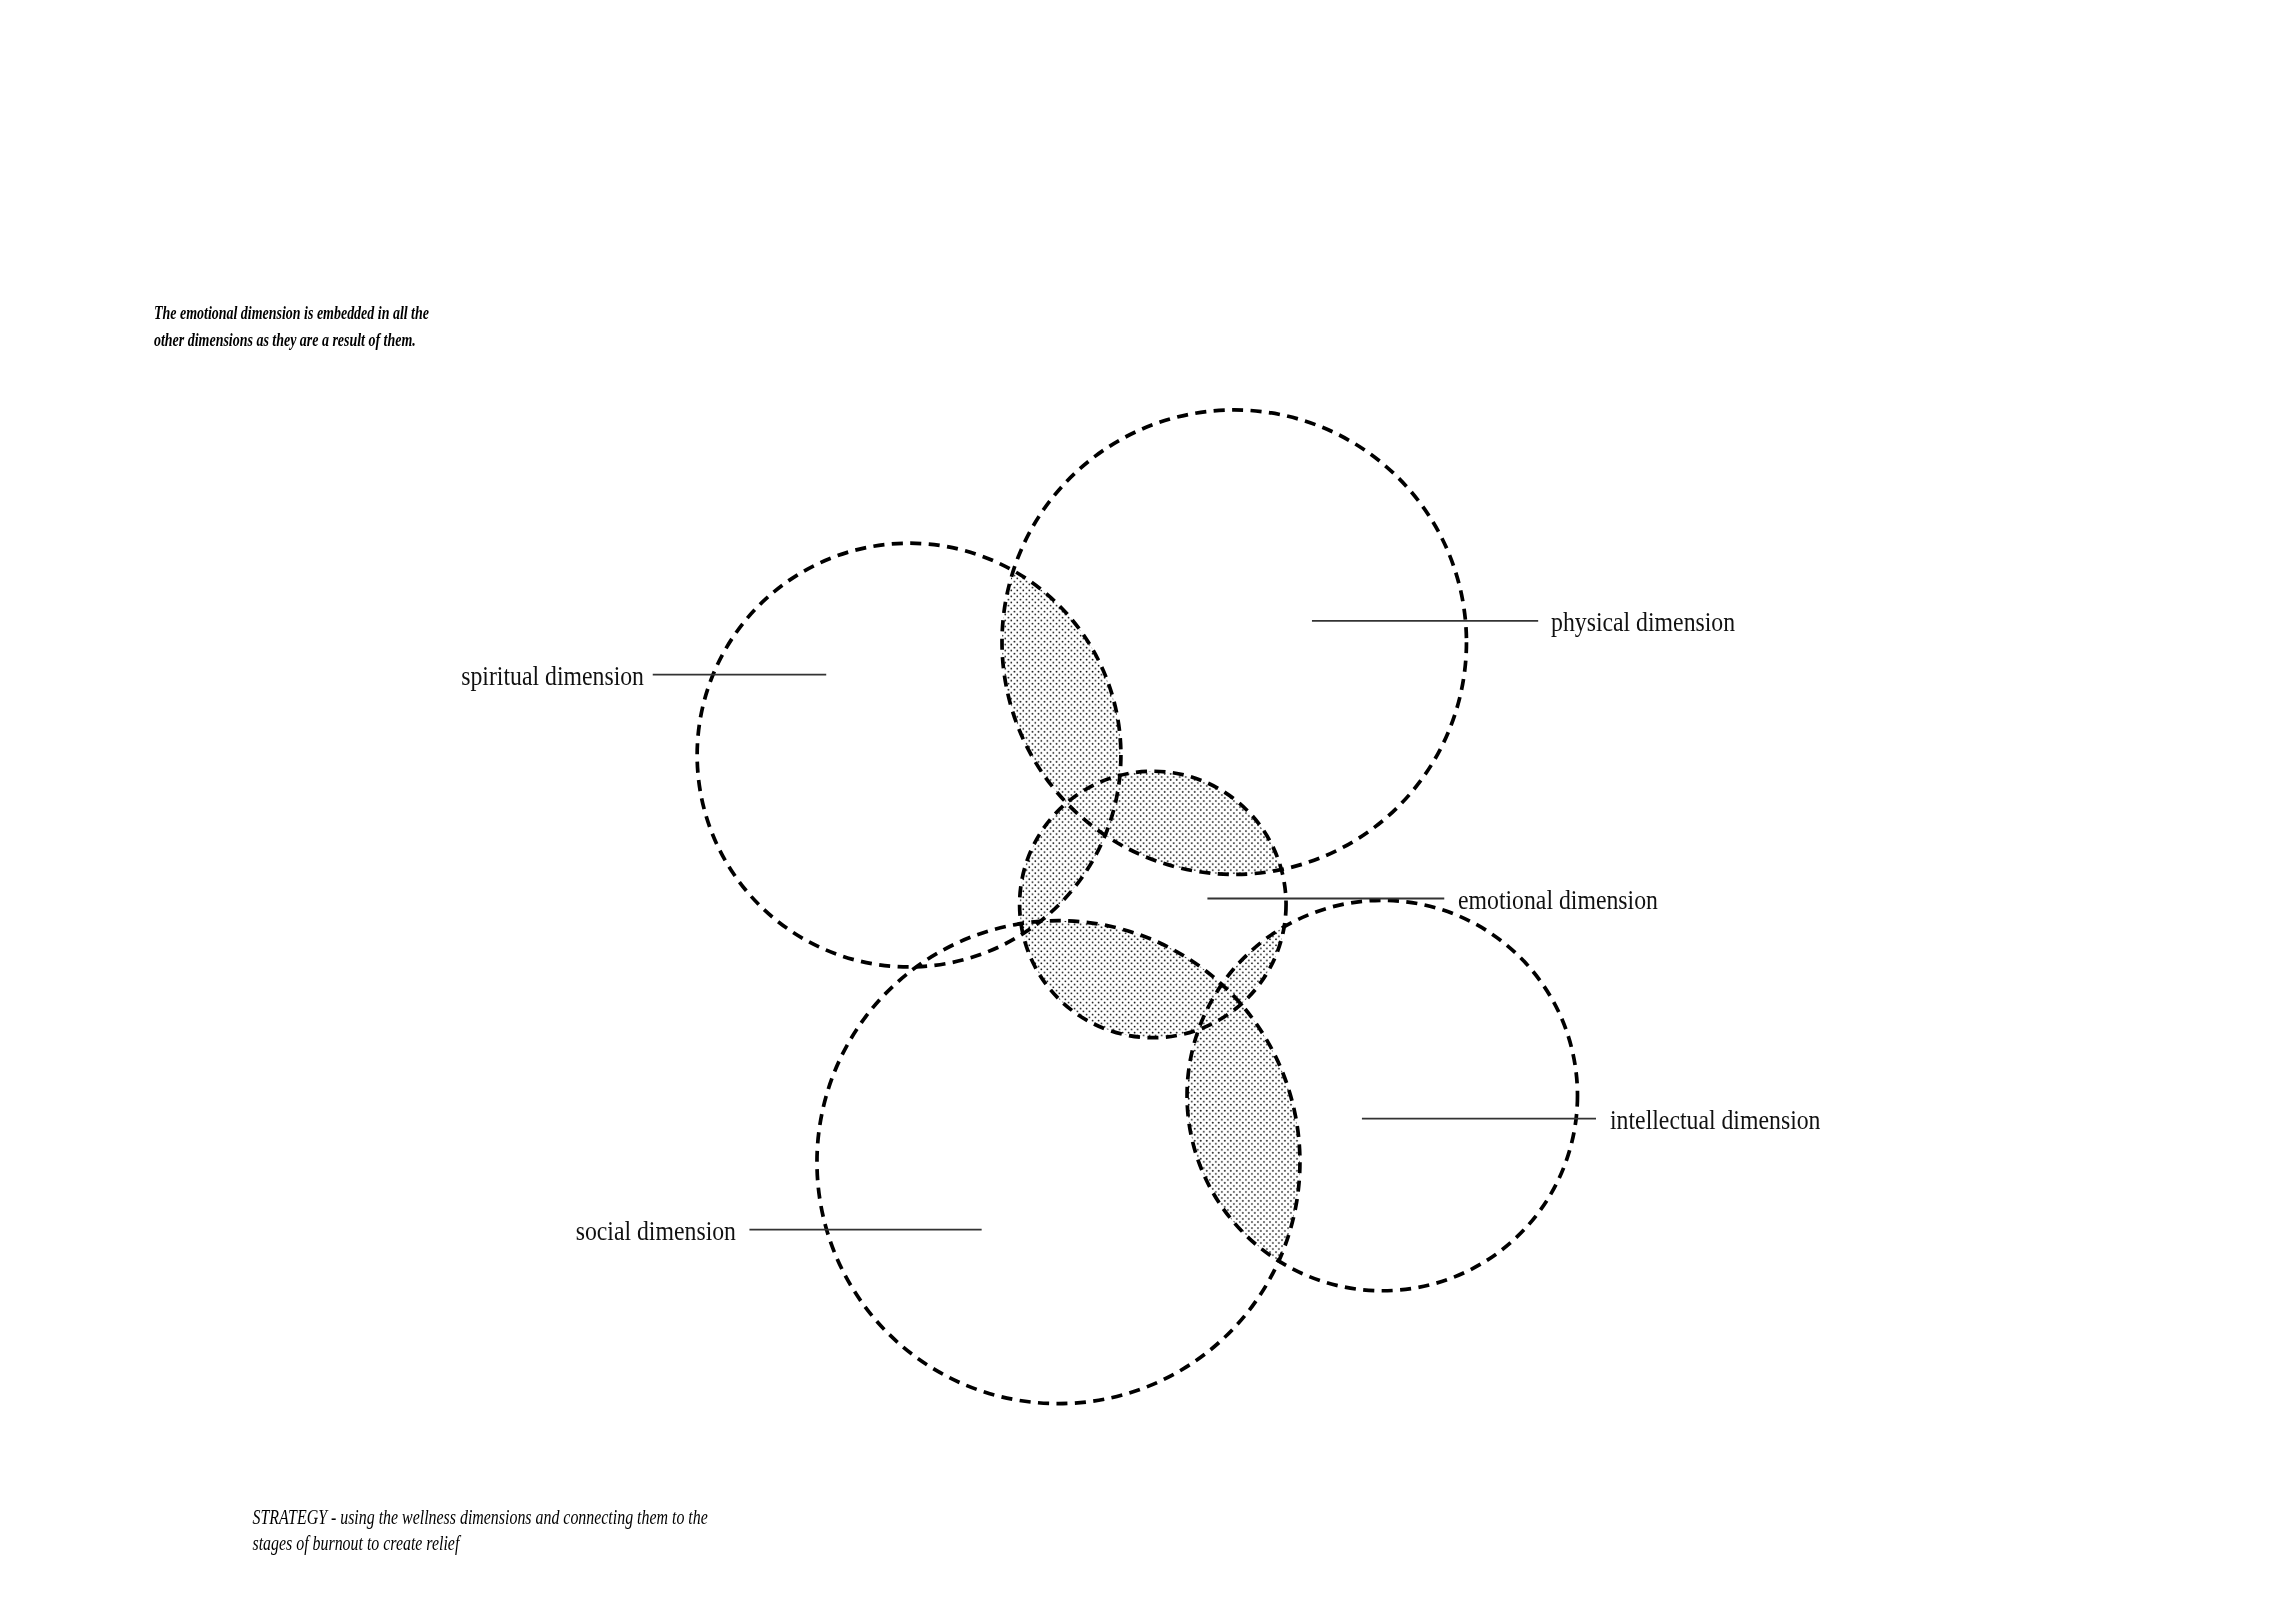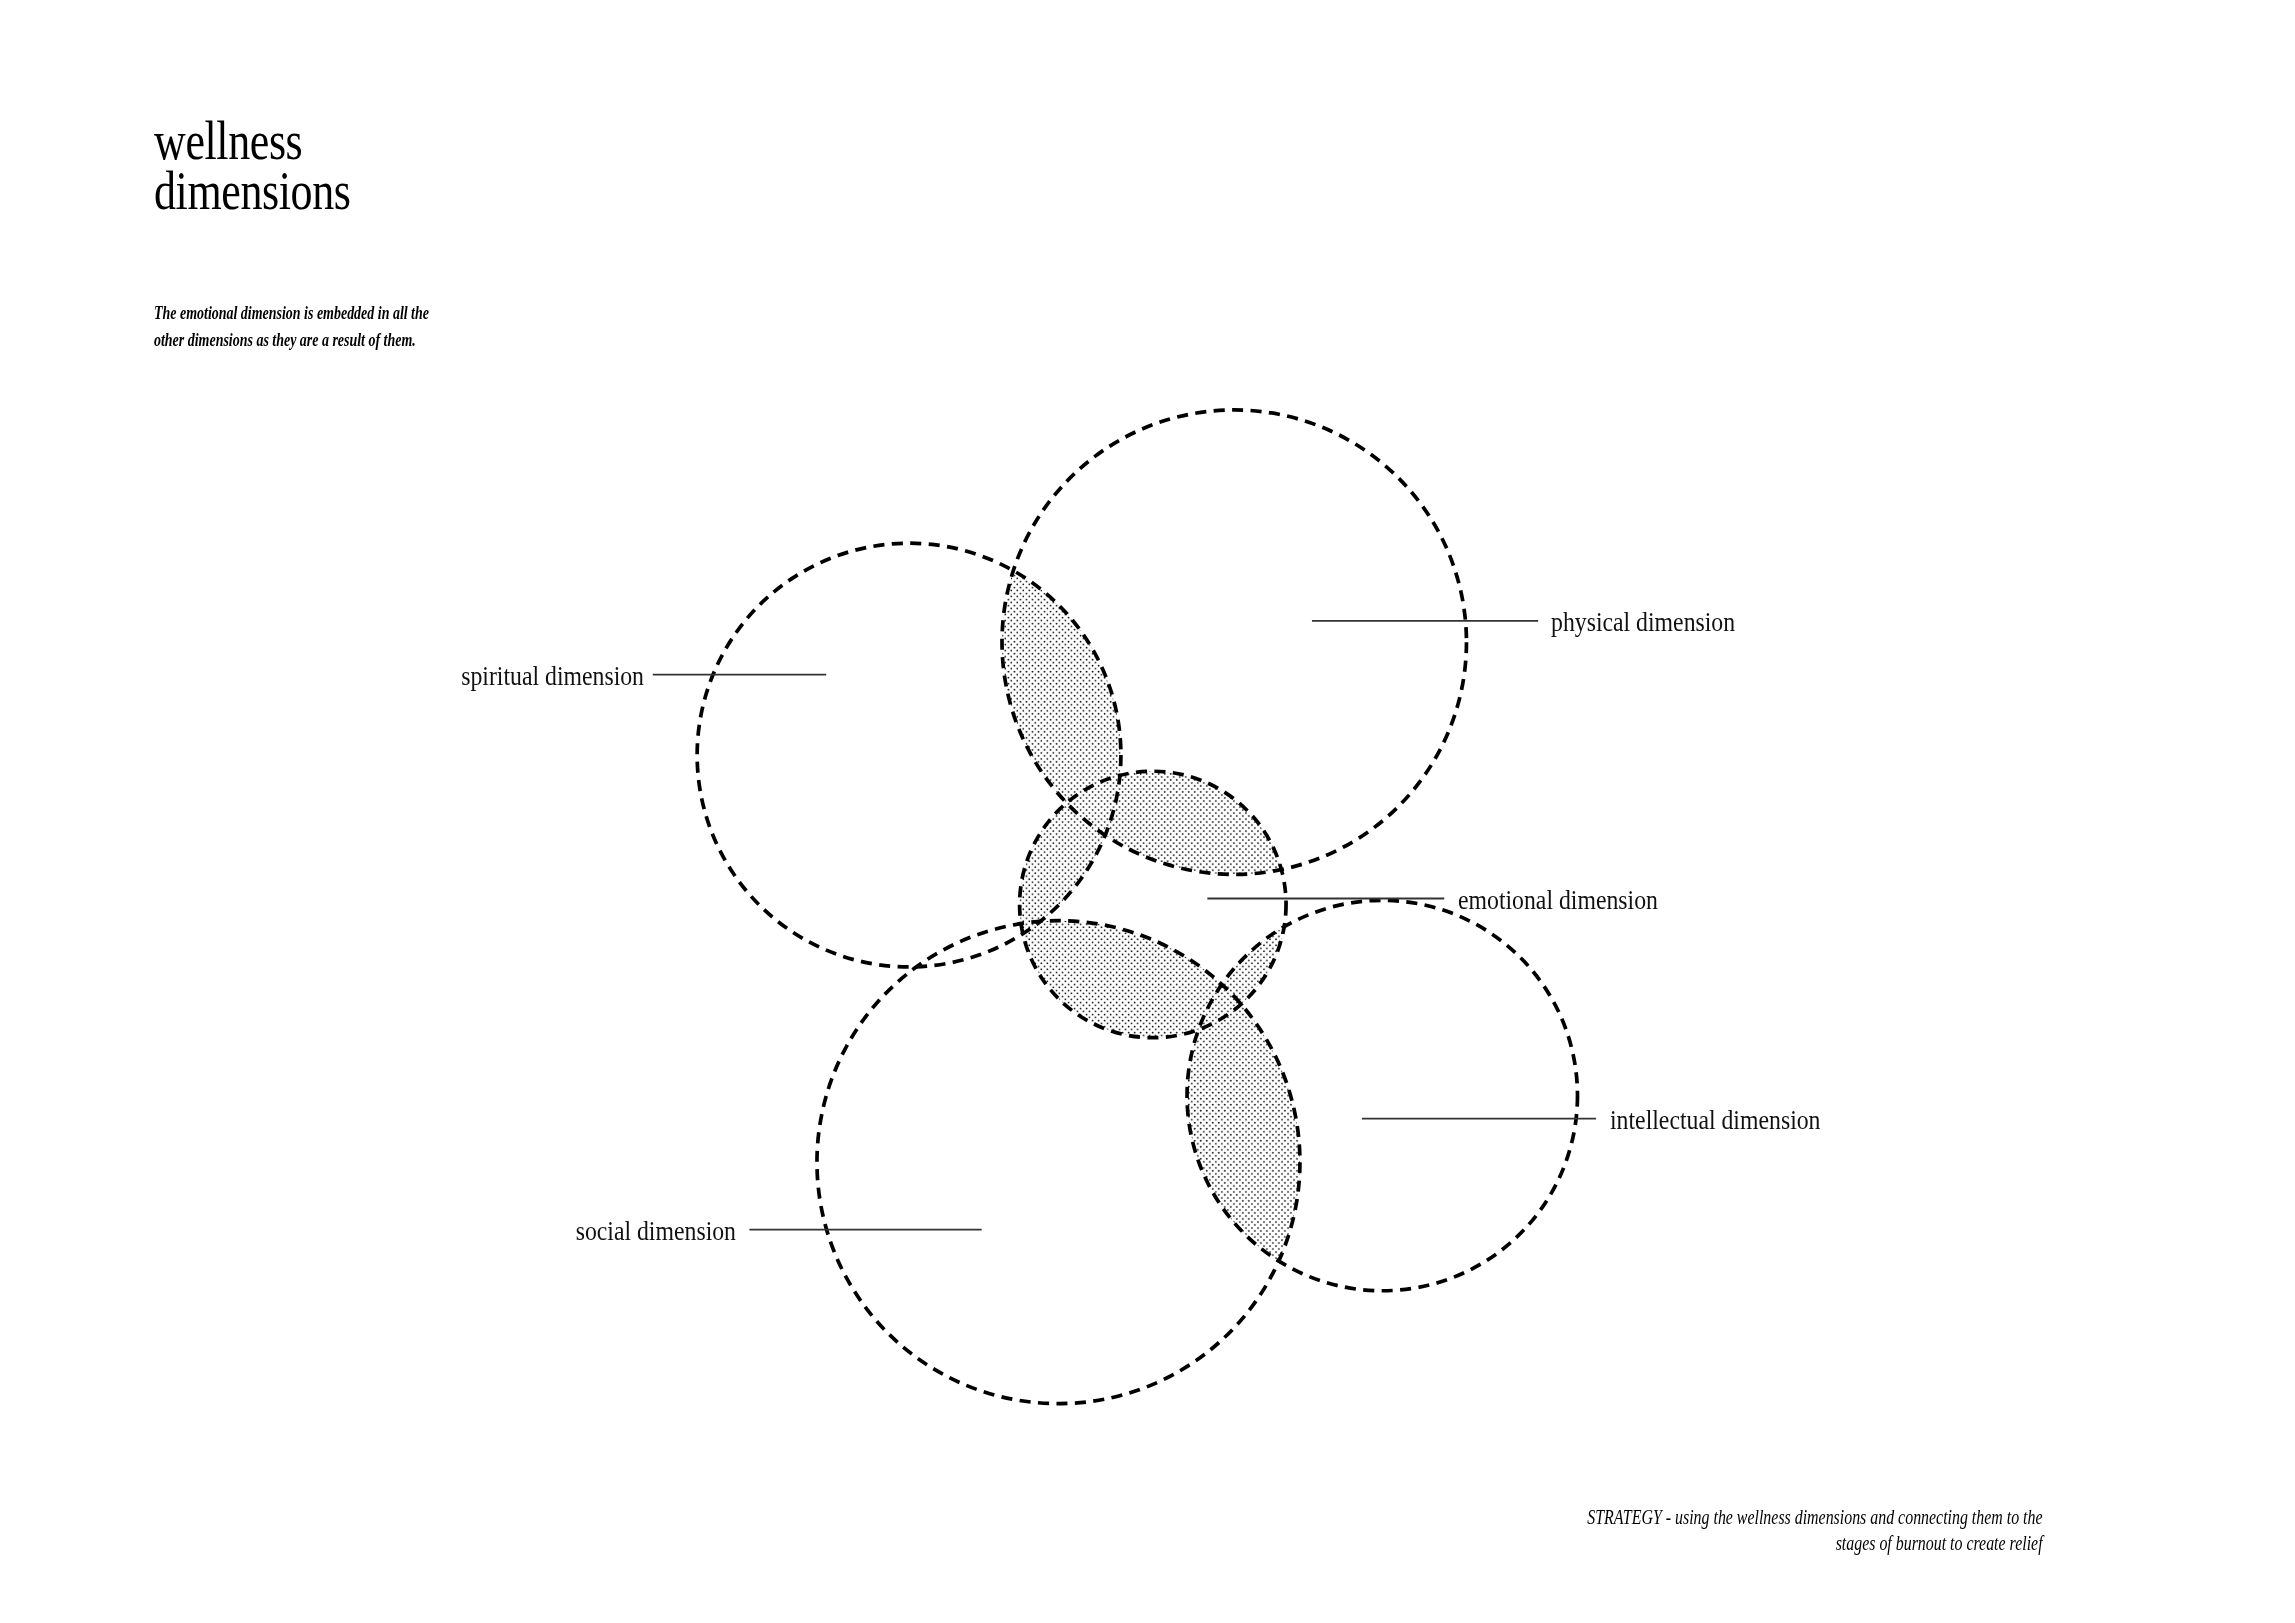--- a/index.html
+++ b/index.html
@@ -71,41 +71,37 @@
   }
   .dim-label.right { transform-origin: left center; }
   .dim-label.left  { transform-origin: right center; text-align: right; }
 
   
   #footer {
     position: absolute;
     left: 0;
     top: 1504px;
     width: 2295px;
-    text-align: right;
+    text-align: left;
   }
   .footer-line {
     font-family: "Liberation Serif", "DejaVu Serif", serif;
     font-style: italic;
     font-size: 20.4px;
     line-height: 26px;
     color: #000000;
     transform: scaleX(0.78);
     white-space: nowrap;
   }
 </style>
 </head>
 <body>
 
 <div id="page">
 
-  <div id="header">
-    <div class="title-line">wellness</div>
-    <div class="title-line">dimensions</div>
-  </div>
 
   <div id="subtitle">
     <div class="subtitle-line">The emotional dimension is embedded in all the</div>
     <div class="subtitle-line">other dimensions as they are a result of them.</div>
   </div>
 
   <svg id="diagram" viewBox="0 0 4961 3508" width="2295" height="1623" xmlns="http://www.w3.org/2000/svg">
     <defs>
       <pattern id="stipple" width="13" height="13" patternUnits="userSpaceOnUse">
         <rect width="13" height="13" fill="#ffffff"></rect>

